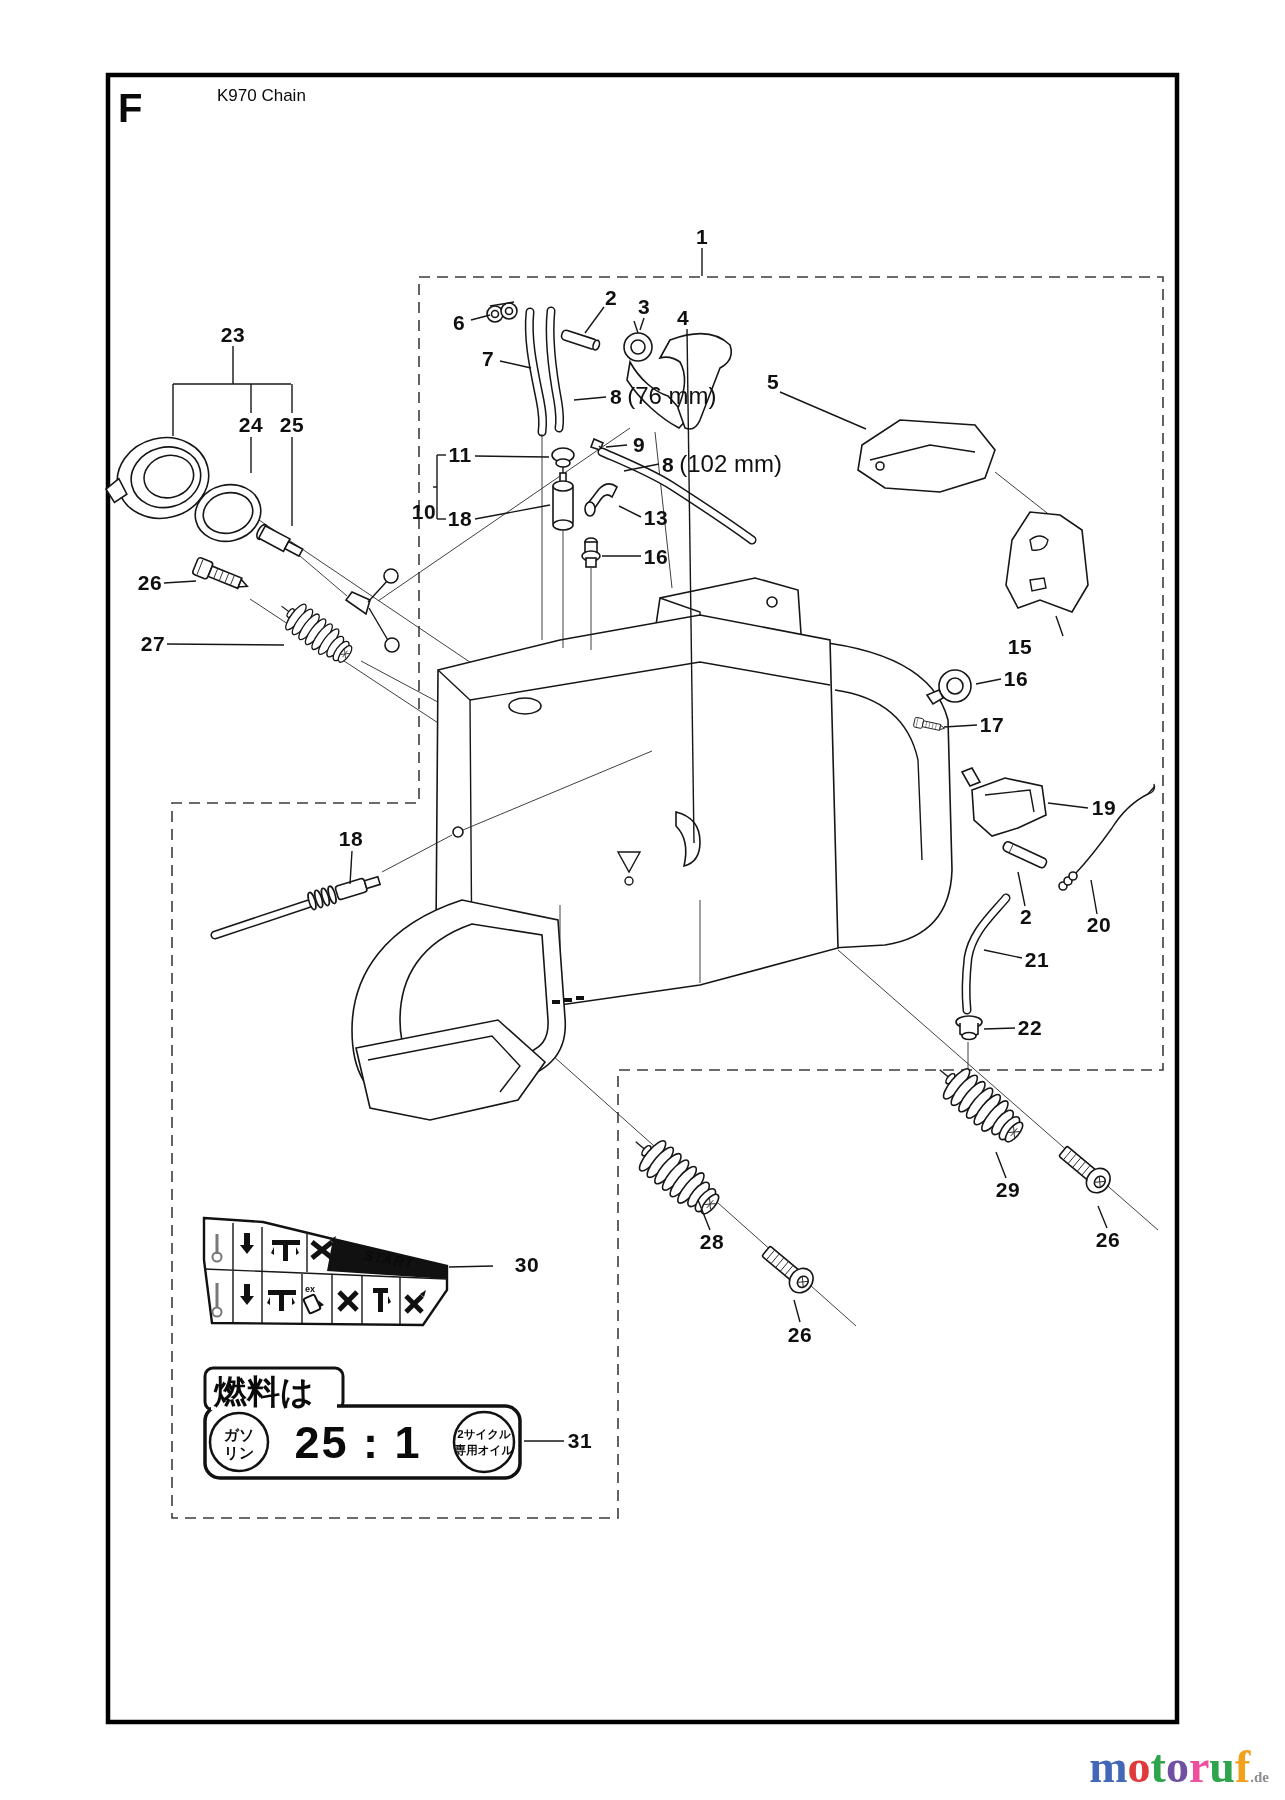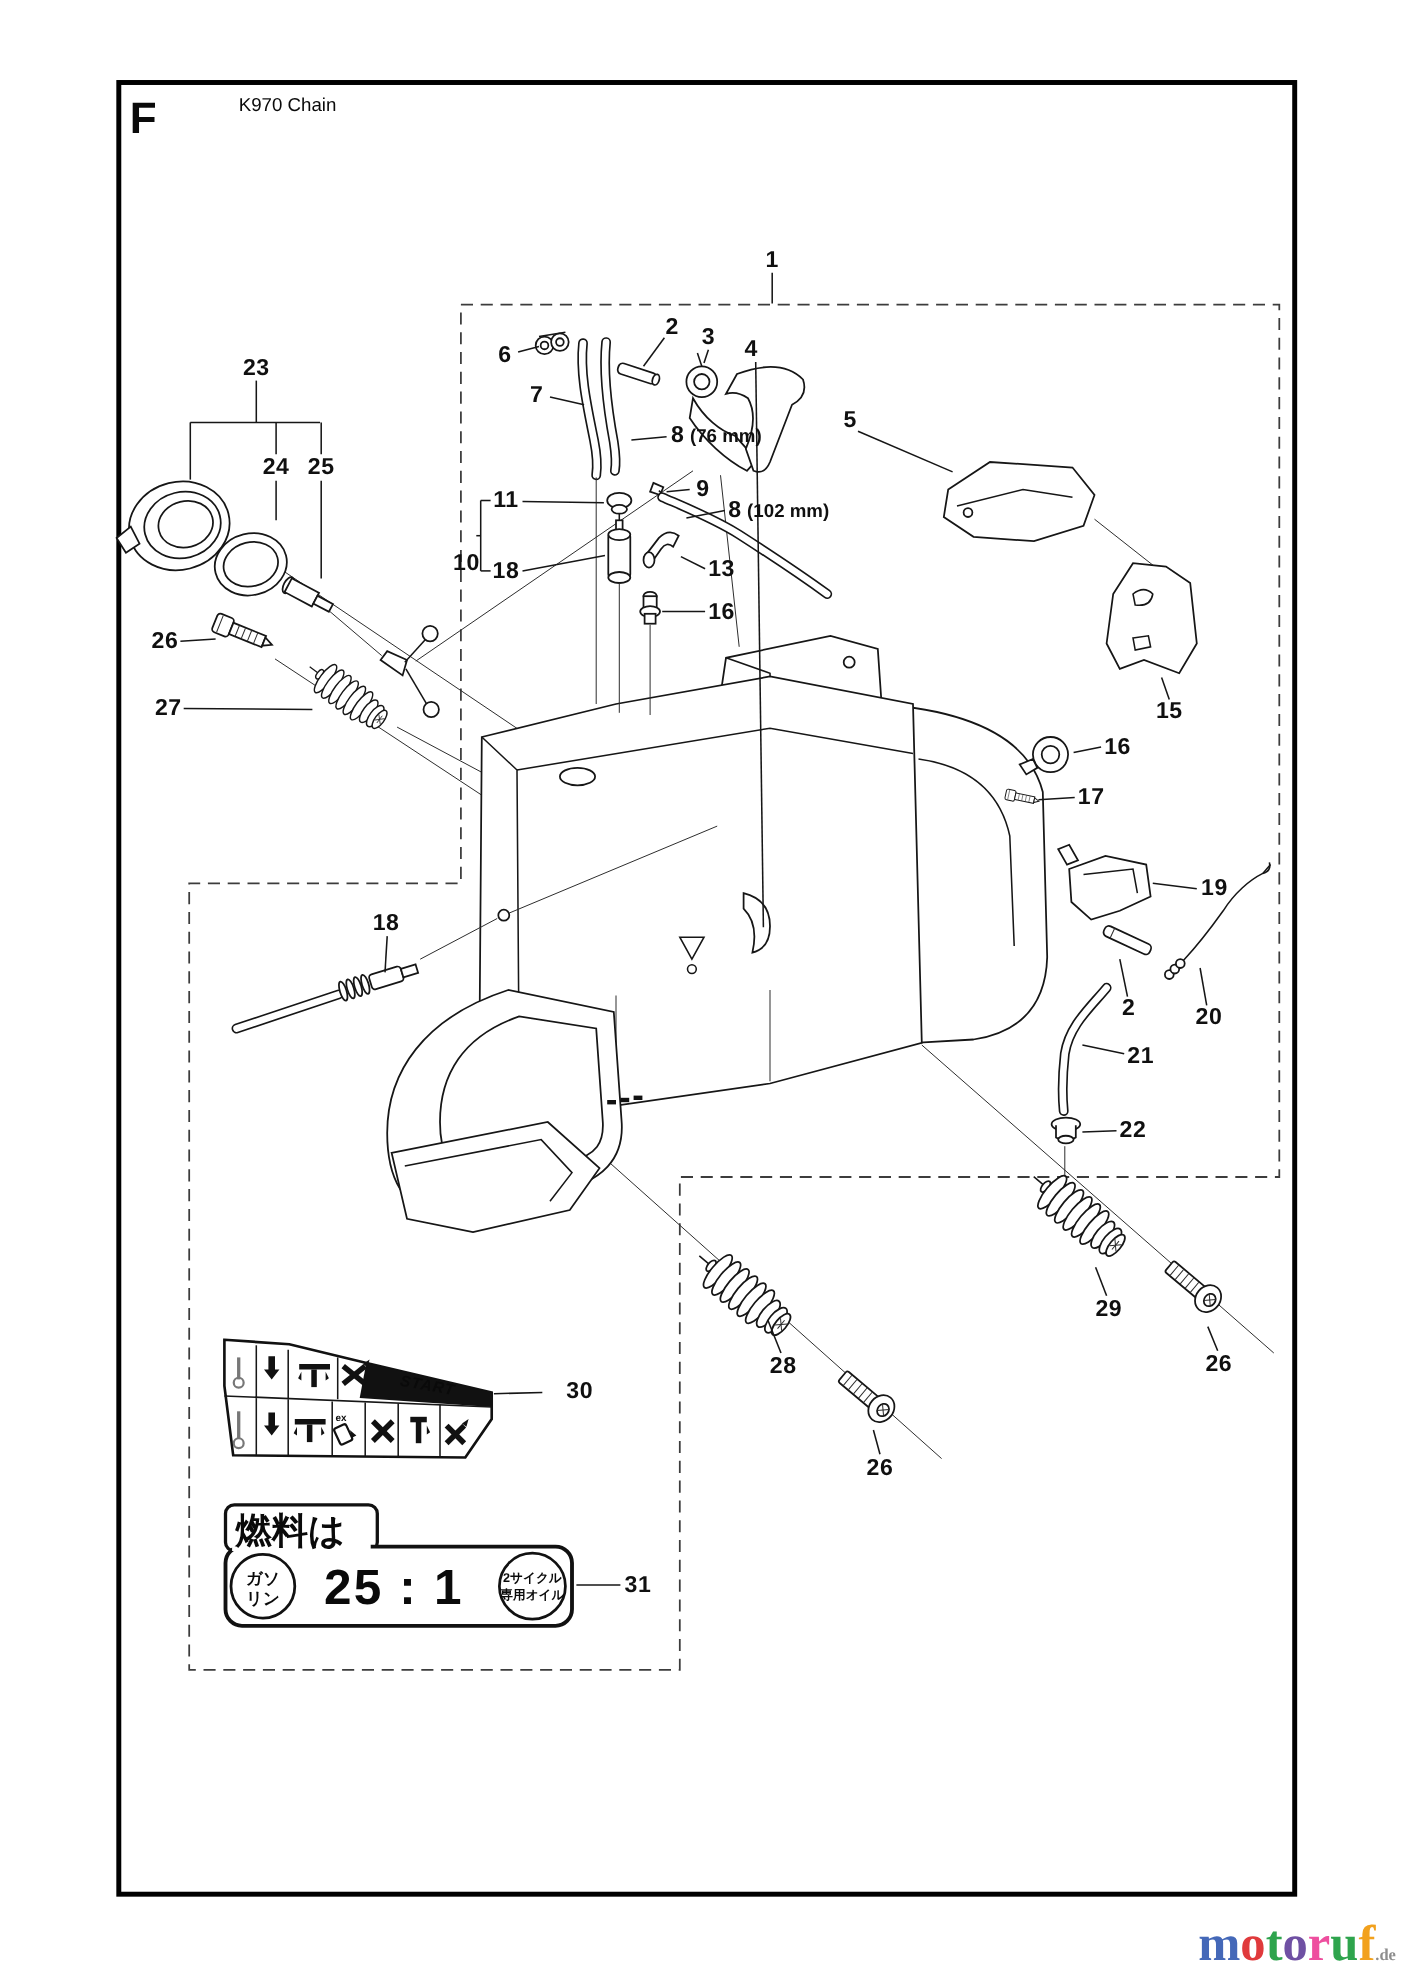--- a/index.html
+++ b/index.html
@@ -2,21 +2,21 @@
 <html><head>
 <meta charset="utf-8">
 <style>
   html,body{margin:0;padding:0;background:#fff;}
   .page{position:relative;width:1285px;height:1800px;background:#ffffff;overflow:hidden;
         font-family:"Liberation Sans",sans-serif;}
   svg{position:absolute;left:0;top:0;}
   .callout{position:absolute;transform:translate(-50%,-50%);font-weight:bold;font-size:21px;
            color:#101010;white-space:nowrap;letter-spacing:0.5px;}
   .callout.la{transform:translate(0,-50%);}
-  .callout .note{font-weight:bold;font-size:17px;margin-left:5px;letter-spacing:0;}
+  .callout .note{font-weight:normal;font-size:24px;margin-left:5px;letter-spacing:0;}
   .fig-letter{position:absolute;left:118px;top:86px;font-size:40px;font-weight:bold;color:#0a0a0a;}
   .fig-title{position:absolute;left:181px;top:86px;font-size:17px;font-weight:normal;color:#0a0a0a;margin-left:36px;}
   .watermark{position:absolute;right:16px;bottom:10px;font-family:"Liberation Serif",serif;
              font-weight:bold;font-size:46px;line-height:1;}
   .watermark .suffix{font-size:15px;font-weight:bold;}
   .pt{fill:#ffffff;stroke:#161616;stroke-width:1.6;}
   .ln{stroke:#161616;stroke-width:1.4;fill:none;}
   .ln2{stroke:#2a2a2a;stroke-width:0.9;fill:none;}
   .tube{stroke:#161616;stroke-width:9;fill:none;stroke-linecap:round;}
   .tubecore{stroke:#ffffff;stroke-width:6;fill:none;stroke-linecap:round;}
@@ -429,21 +429,21 @@
 <div class="callout la" style="left:610px;top:396px"><span>8</span><span class="note">(76 mm)</span></div>
 <div class="callout" style="left:639px;top:445px"><span>9</span></div>
 <div class="callout la" style="left:662px;top:464px"><span>8</span><span class="note">(102 mm)</span></div>
 <div class="callout" style="left:424px;top:512px"><span>10</span></div>
 <div class="callout" style="left:460px;top:455px"><span>11</span></div>
 <div class="callout" style="left:460px;top:519px"><span>18</span></div>
 <div class="callout" style="left:656px;top:518px"><span>13</span></div>
 <div class="callout" style="left:656px;top:557px"><span>16</span></div>
 <div class="callout" style="left:150px;top:583px"><span>26</span></div>
 <div class="callout" style="left:153px;top:644px"><span>27</span></div>
-<div class="callout" style="left:1063px;top:647px"><span>15</span></div>
+<div class="callout" style="left:1020px;top:647px"><span>15</span></div>
 <div class="callout" style="left:1016px;top:679px"><span>16</span></div>
 <div class="callout" style="left:992px;top:725px"><span>17</span></div>
 <div class="callout" style="left:1104px;top:808px"><span>19</span></div>
 <div class="callout" style="left:1026px;top:917px"><span>2</span></div>
 <div class="callout" style="left:1099px;top:925px"><span>20</span></div>
 <div class="callout" style="left:1037px;top:960px"><span>21</span></div>
 <div class="callout" style="left:1030px;top:1028px"><span>22</span></div>
 <div class="callout" style="left:351px;top:839px"><span>18</span></div>
 <div class="callout" style="left:712px;top:1242px"><span>28</span></div>
 <div class="callout" style="left:800px;top:1335px"><span>26</span></div>

